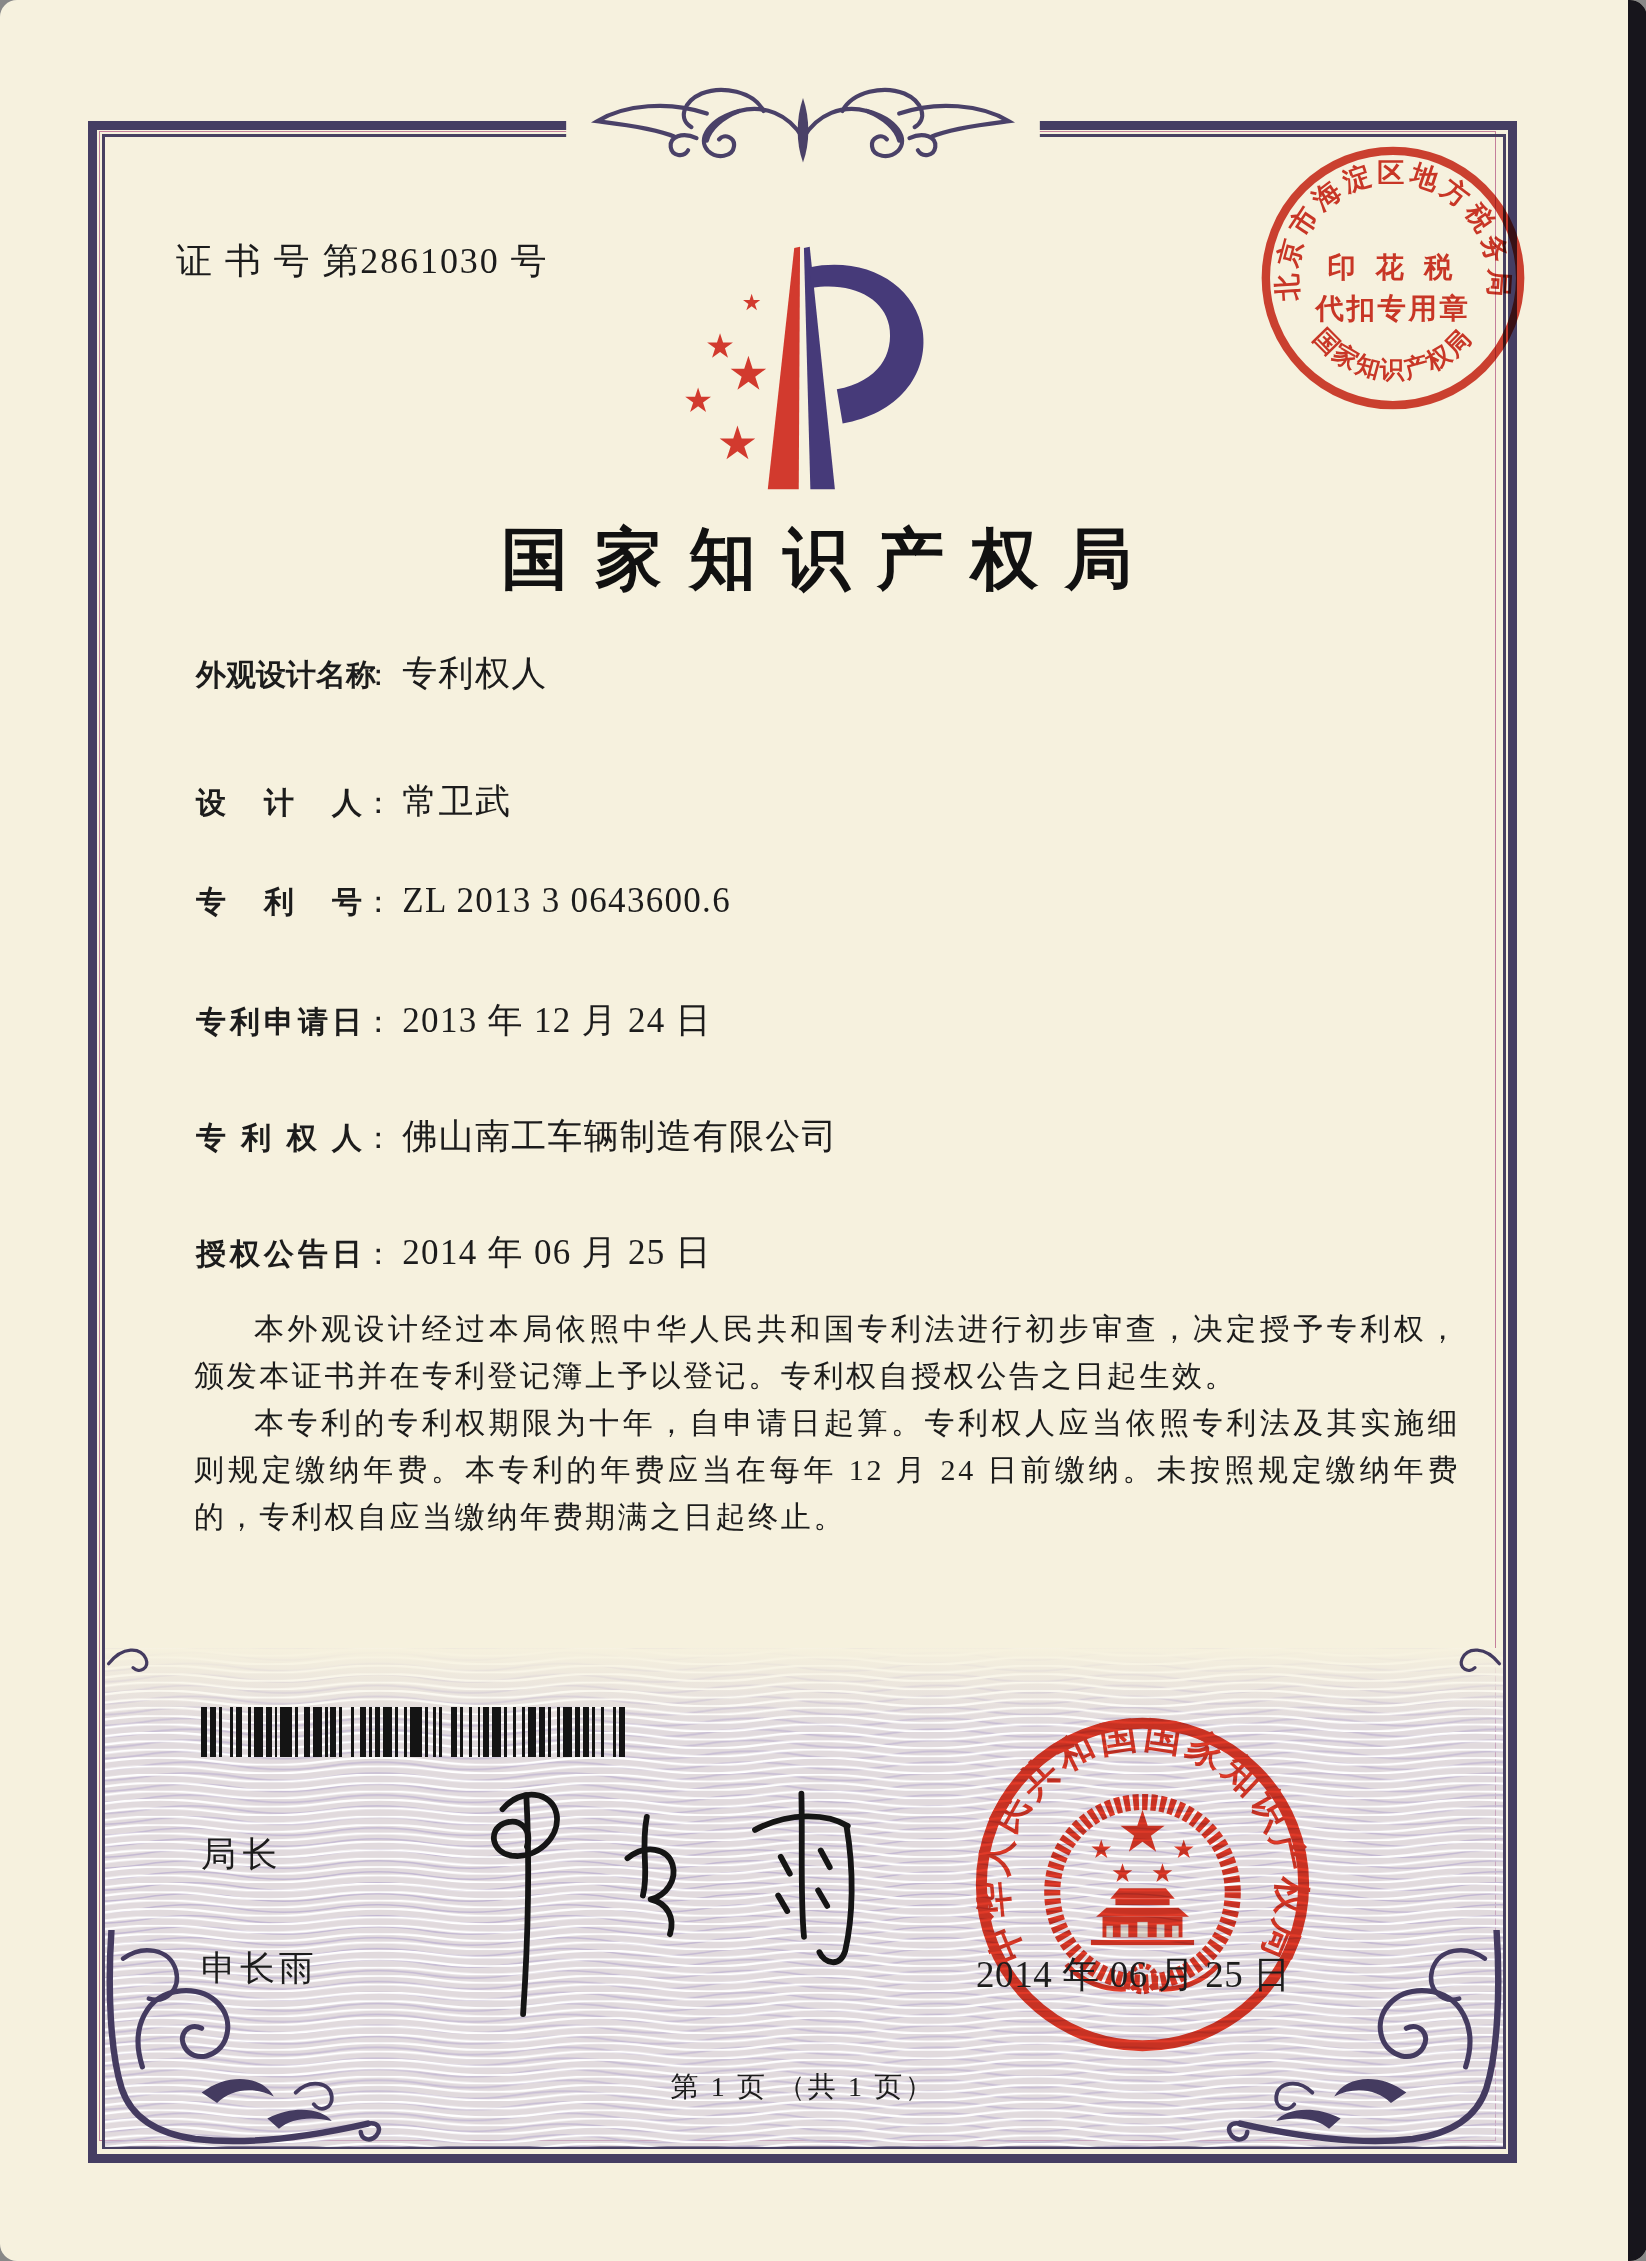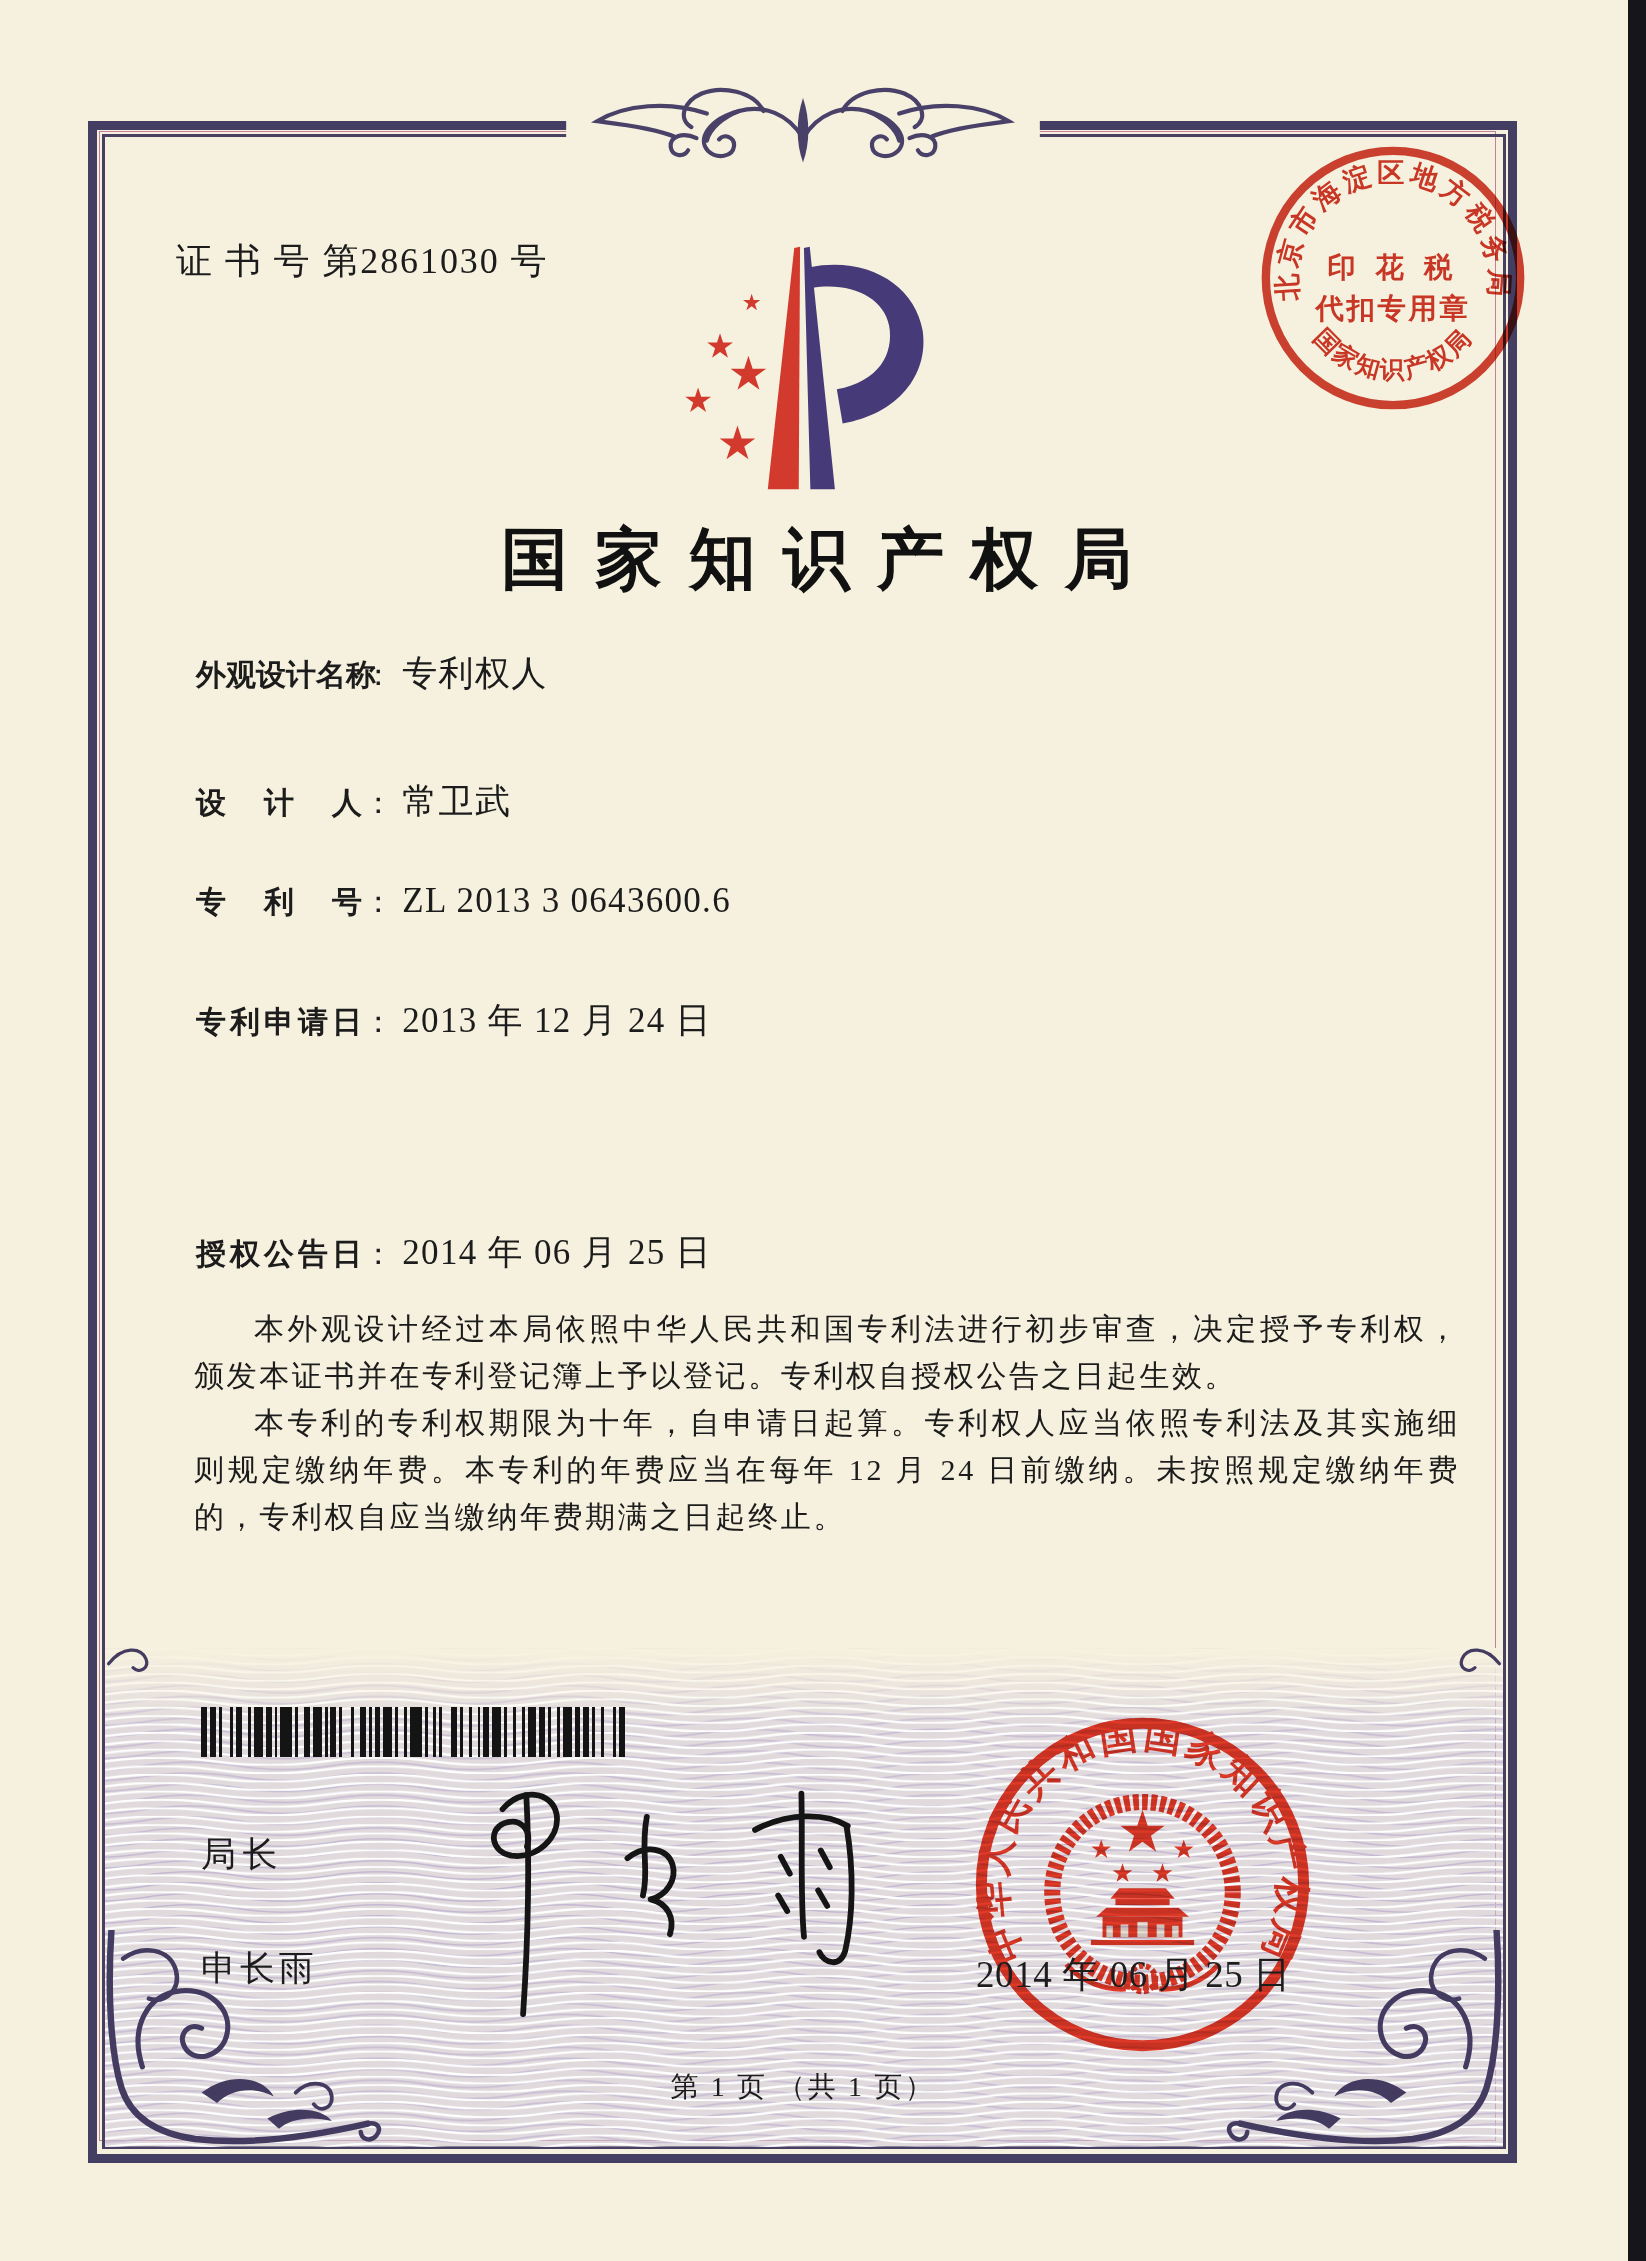--- a/index.html
+++ b/index.html
@@ -1,18 +1,18 @@
 <!DOCTYPE html>
 <html style="font-size:10.3px"><head>
 <meta charset="utf-8">
 <style>
   html,body{margin:0;padding:0;background:#888;}
   .page{
     position:relative;width:1647px;height:2261px;background:#f6f1de;
-    font-family:"Liberation Serif","DejaVu Serif",serif;color:#1c1c1c;overflow:hidden;
+    font-family:"Liberation Serif","DejaVu Serif",serif;color:#1c1c1c;overflow:hidden;border-radius:17px;
   }
   
   .frame-outer{position:absolute;left:88px;top:121px;width:1411px;height:2024px;border:9px solid #453e63;}
   .frame-accent{position:absolute;left:99px;top:131px;width:1395px;height:2008px;border:1.9px solid #c47f9b;}
   .frame-inner{position:absolute;left:102px;top:134px;width:1398px;height:2009px;border:3.2px solid #474061;}
   
   .scan-edge{position:absolute;right:0;top:0;width:19.4px;height:2261px;background:#17151c;}
   
   .cert-no{position:absolute;left:176px;top:237px;font-size:36px;letter-spacing:1.9px;}
   .title{position:absolute;left:93px;top:514px;width:1420px;text-align:center;
@@ -98,20 +98,23 @@
     <span class="lbl">外观设计名称</span><span class="colon">：</span><span class="val">专利权人</span>
   </div>
   <div class="row z3" style="top:778px;">
     <span class="lbl">设计人</span><span class="colon">：</span><span class="val">常卫武</span>
   </div>
   <div class="row z3" style="top:881px;">
     <span class="lbl">专利号</span><span class="colon">：</span><span class="val">ZL 2013 3 0643600.6</span>
   </div>
   <div class="row z3" style="top:997px;">
     <span class="lbl">专利申请日</span><span class="colon">：</span><span class="val">2013 年 12 月 24 日</span>
+  </div>
+  <div class="row z3" style="top:1113px;">
+    <span class="lbl">专利权人</span><span class="colon">：</span><span class="val">佛山南工车辆制造有限公司</span>
   </div>
   <div class="row z3" style="top:1229px;">
     <span class="lbl">授权公告日</span><span class="colon">：</span><span class="val">2014 年 06 月 25 日</span>
   </div>
 
   <div class="paras z3">
     <p>本外观设计经过本局依照中华人民共和国专利法进行初步审查，决定授予专利权，颁发本证书并在专利登记簿上予以登记。专利权自授权公告之日起生效。</p>
     <p>本专利的专利权期限为十年，自申请日起算。专利权人应当依照专利法及其实施细则规定缴纳年费。本专利的年费应当在每年 12 月 24 日前缴纳。未按照规定缴纳年费的，专利权自应当缴纳年费期满之日起终止。</p>
   </div>
 

